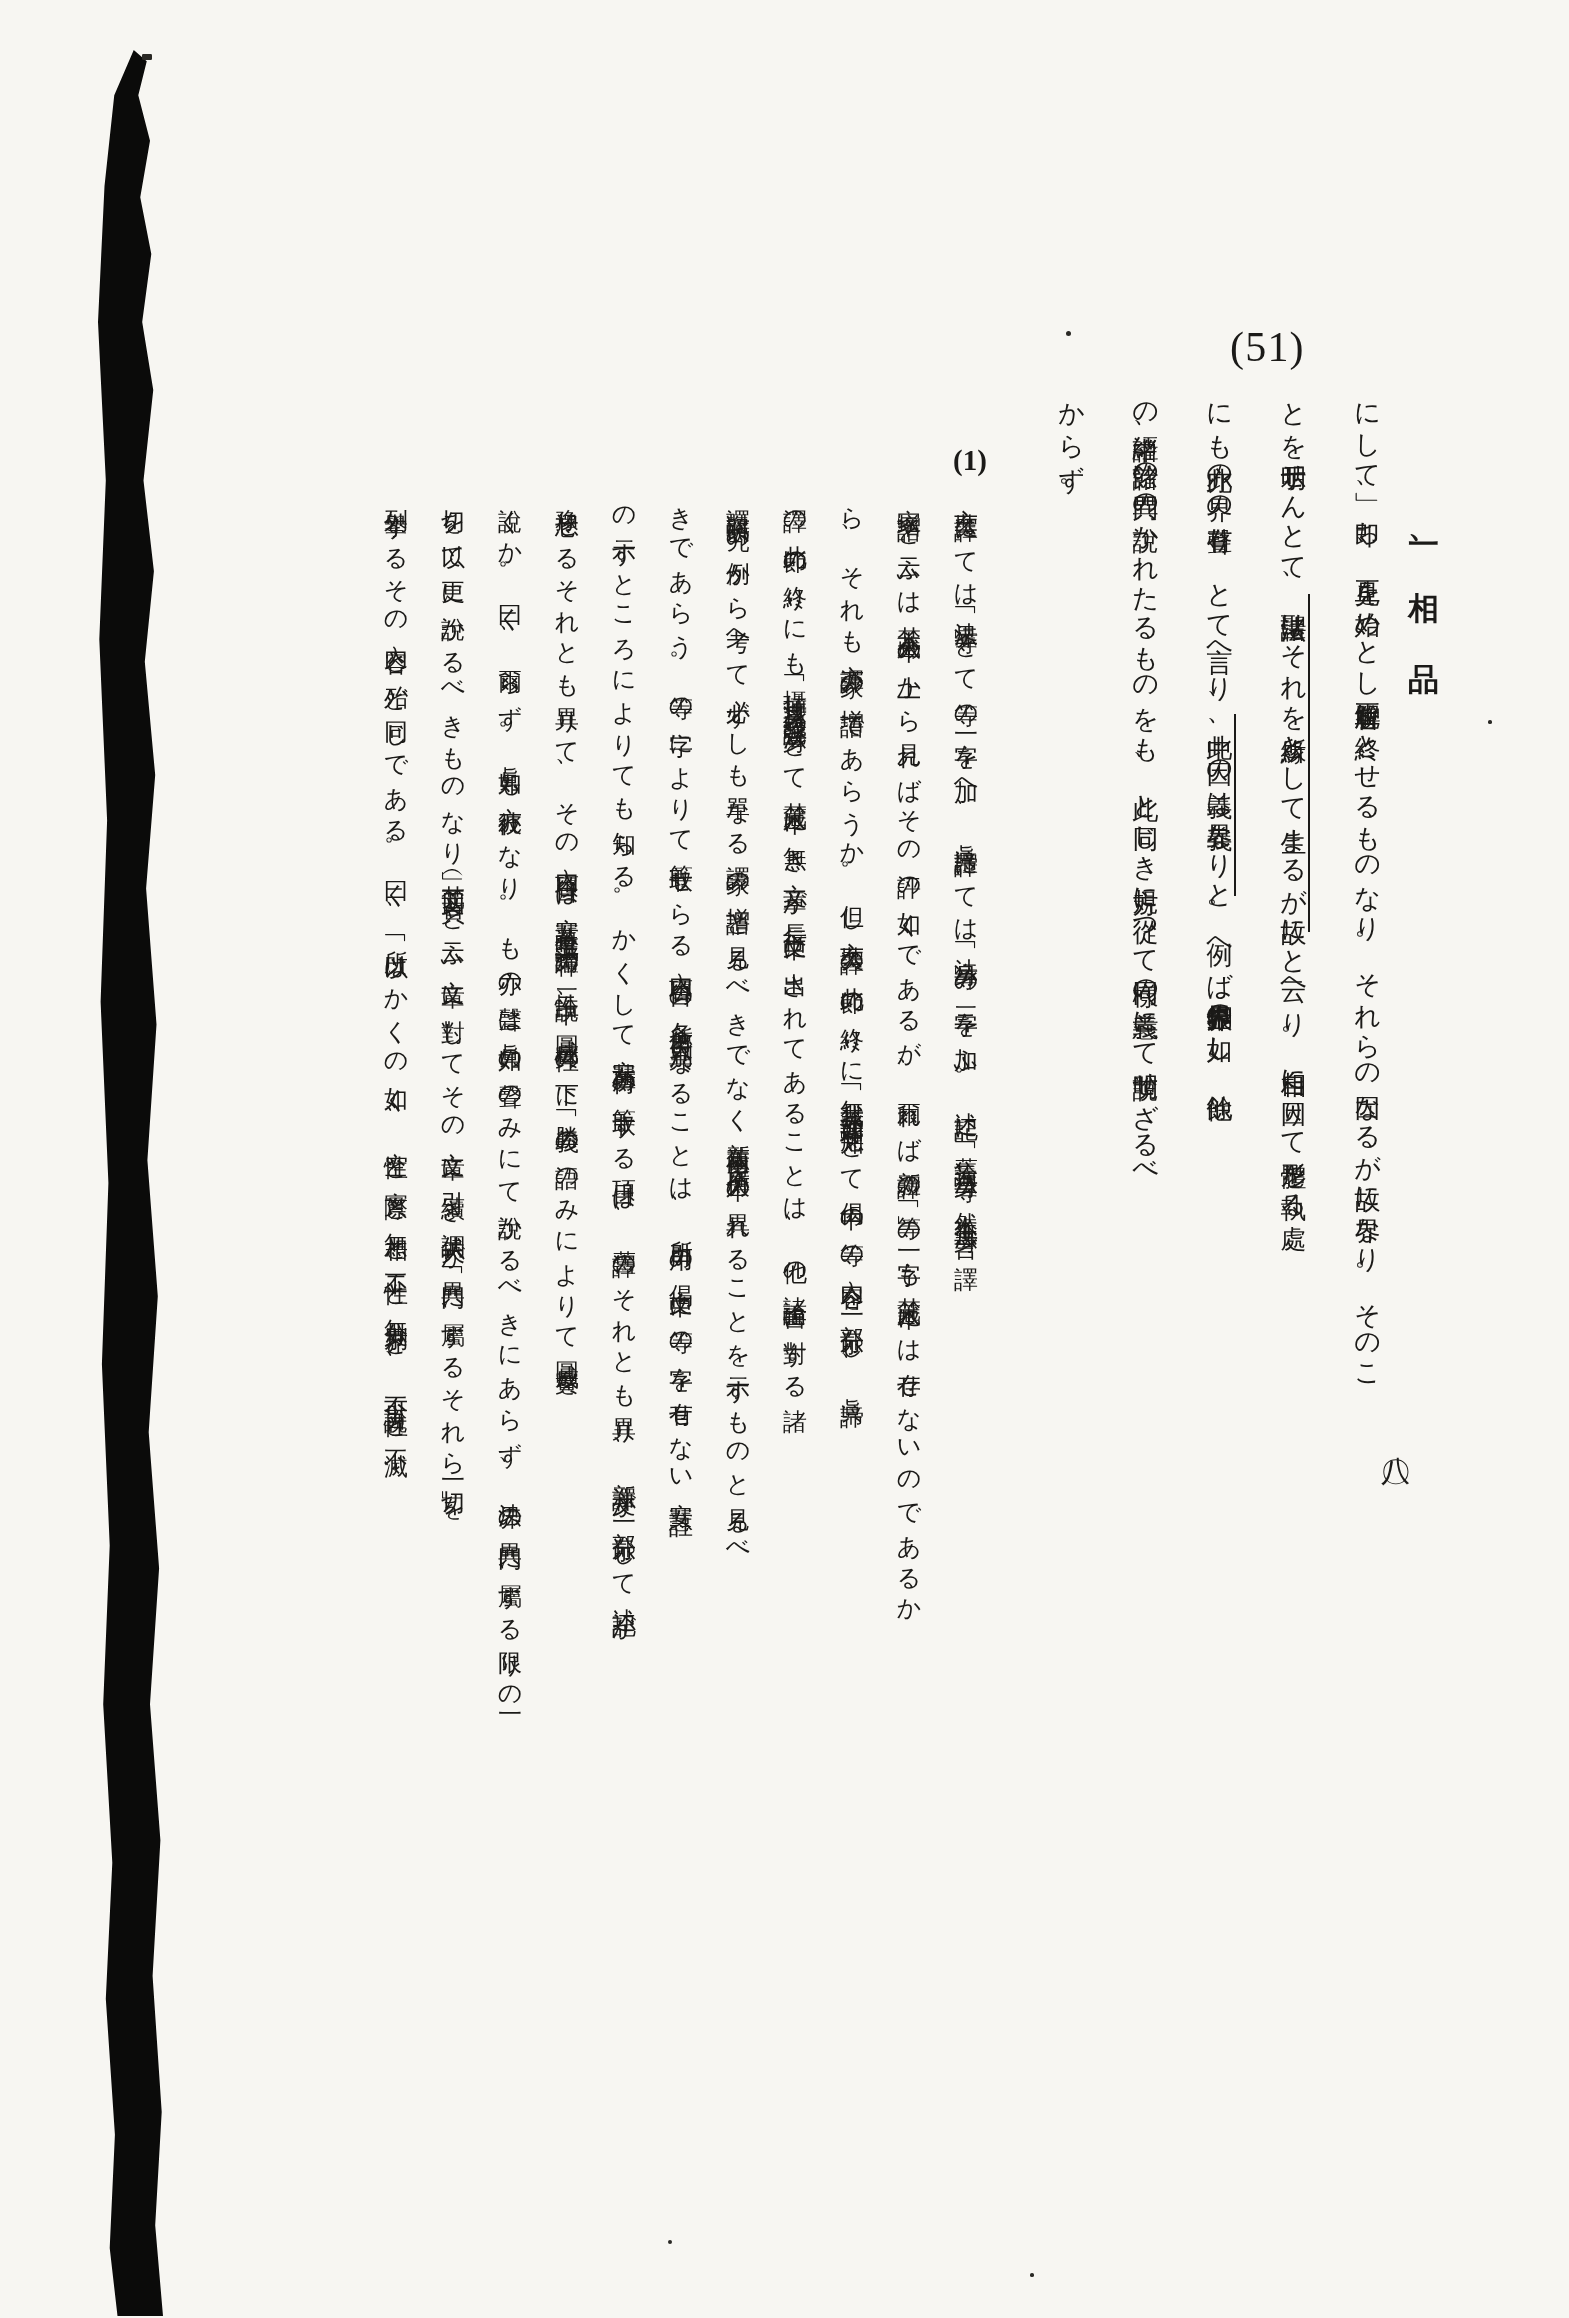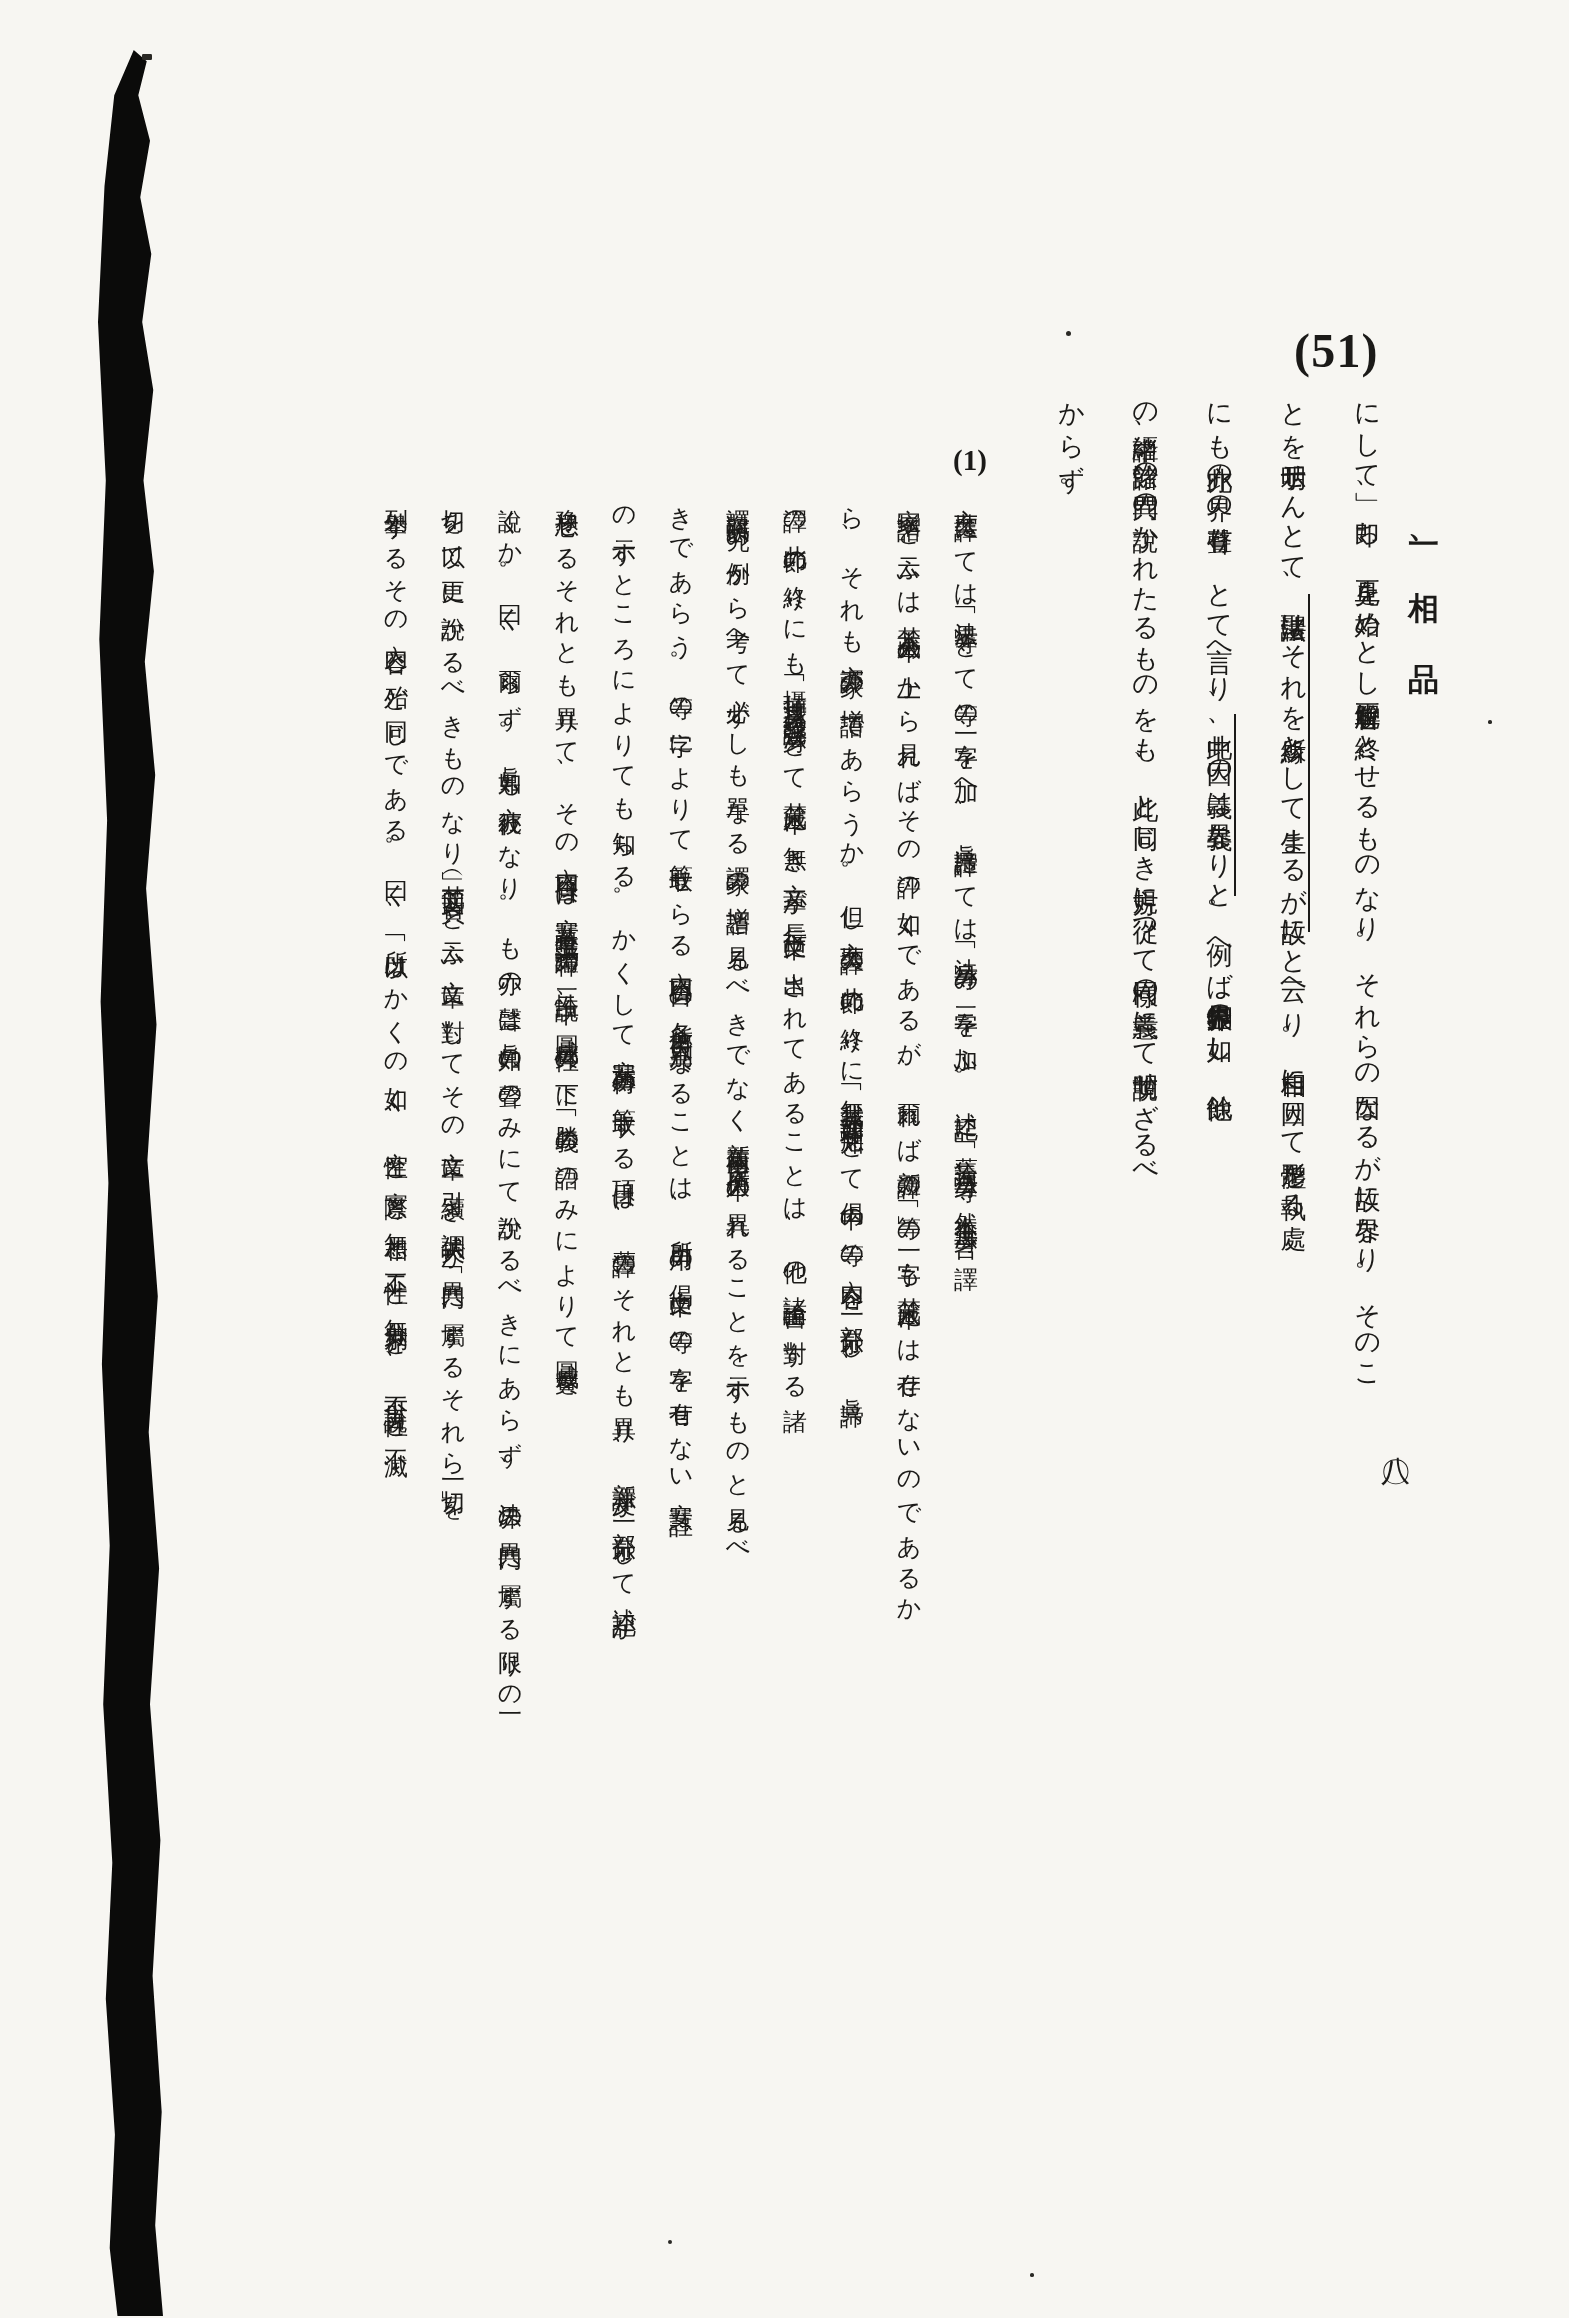--- a/index.html
+++ b/index.html
@@ -19,22 +19,22 @@
       22% 80%,8% 73%,18% 66%,6% 58%,16% 50%,4% 42%,14% 34%,2% 26%,12% 19%,0% 12%,10% 6%,25% 2%);
   }
   .speck{position:absolute; background:#2a2925; border-radius:50%;}
   .speck.s1{left:1066px; top:331px; width:5px; height:5px;}
   .speck.s2{left:1488px; top:720px; width:3.7px; height:3.7px;}
   .speck.s3{left:668px; top:2240px; width:4.4px; height:4.4px;}
   .speck.s4{left:1030px; top:2273px; width:3.7px; height:3.7px;}
   .speck.s5{left:142px; top:54px; width:10px; height:6.2px; border-radius:1.2px;}
 
   .corner-number{
-    position:absolute; left:1294px; top:323px;
-    font-size:48px; font-weight:bold; letter-spacing:1.2px;
+    position:absolute; left:1230px; top:323px;
+    font-size:42px; font-weight:normal; letter-spacing:1.2px;
   }
   .section-header{
     position:absolute; left:1403px; top:528px;
     writing-mode:vertical-rl; text-orientation:mixed;
     font-size:31px; font-weight:600; letter-spacing:3.7px; line-height:40px;
   }
   .page-number{
     position:absolute; left:1378px; top:1434px;
     writing-mode:vertical-rl; text-orientation:mixed;
     font-size:29px; letter-spacing:2.5px; line-height:36px;

